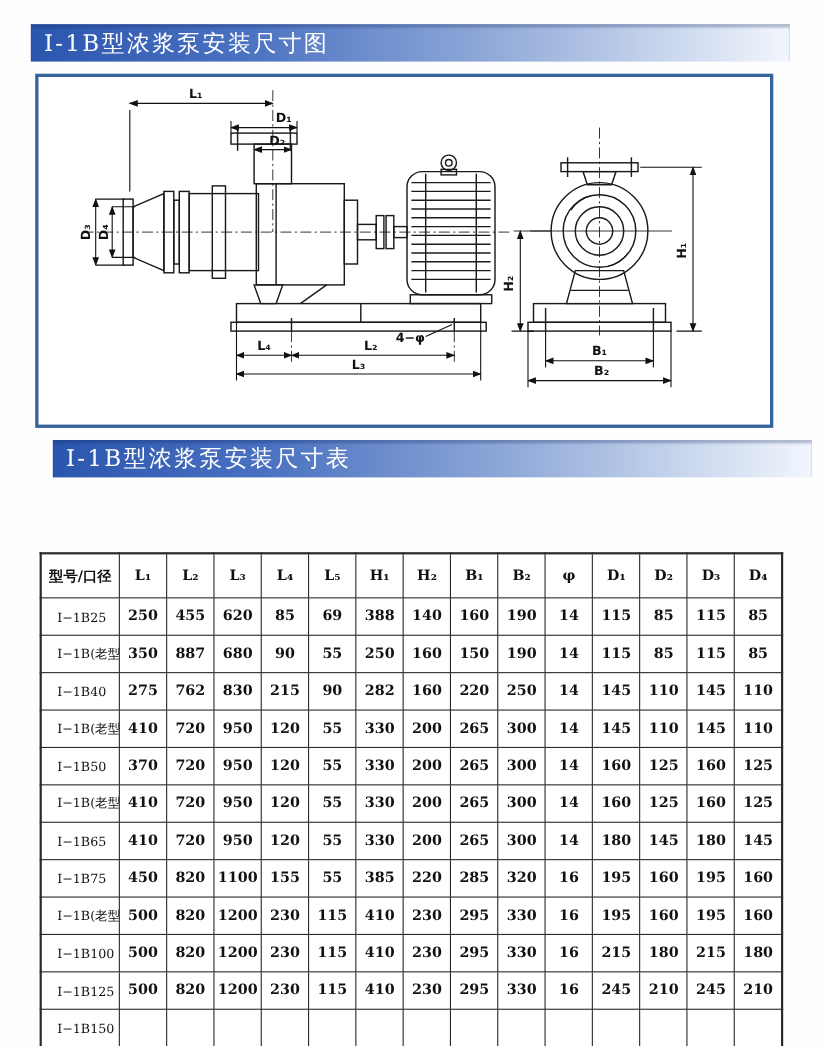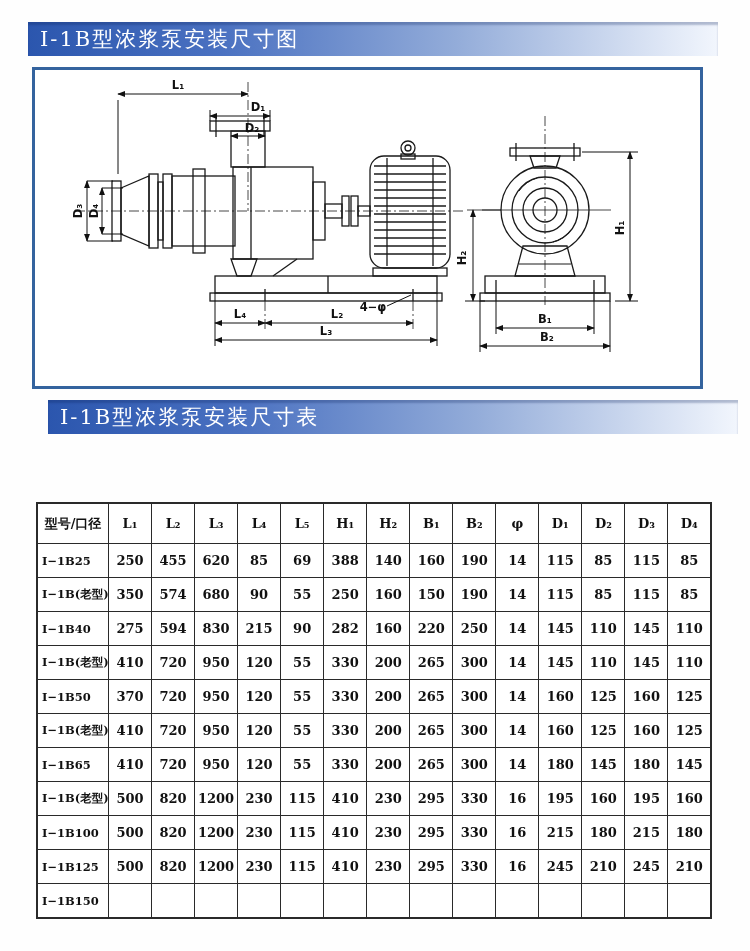--- a/index.html
+++ b/index.html
@@ -13,21 +13,21 @@
         font-family:"DejaVu Serif","Liberation Serif",serif;white-space:nowrap;}
   .band1{top:22px;} .band2{top:400px;margin-left:20px;}
   .diagram-box{position:absolute;left:32px;top:67px;width:665px;height:316px;
         border:3px solid var(--diagram-border,#34639e);background:#fff;}
   .dim-table{position:absolute;left:36px;top:455px;width:676px;border-collapse:collapse;
         border:2px solid var(--table-border,#2a2a2a);table-layout:fixed;background:#fff;margin-top:47px;}
   .dim-table th,.dim-table td{border:1px solid var(--table-border,#2a2a2a);text-align:center;
         color:#111;font-weight:700;font-size:13px;padding:0;height:33px;overflow:hidden;white-space:nowrap;}
   .dim-table thead th{height:39px;font-size:13px;}
   .dim-table th.model-col{width:70px;}
-  .dim-table td.model{font-size:11.5px;text-align:left;padding-left:4px;font-weight:700;}
+  .dim-table td.model{font-size:11.5px;text-align:left;padding-left:14px;font-weight:400;}
   svg text{font-family:"DejaVu Sans","Liberation Sans",sans-serif;font-size:11.5px;font-weight:700;fill:#111;}
 </style>
 </head>
 <body>
 
 <div class="page">
 
   <div class="band band1">
     <span class="band-title">I-1B型浓浆泵安装尺寸图</span>
   </div>
@@ -229,38 +229,38 @@
           <td>190</td>
           <td>14</td>
           <td>115</td>
           <td>85</td>
           <td>115</td>
           <td>85</td>
         </tr>
         <tr>
           <td class="model">I−1B(老型)25</td>
           <td>350</td>
-          <td>574</td>
+          <td>887</td>
           <td>680</td>
           <td>90</td>
           <td>55</td>
           <td>250</td>
           <td>160</td>
           <td>150</td>
           <td>190</td>
           <td>14</td>
           <td>115</td>
           <td>85</td>
           <td>115</td>
           <td>85</td>
         </tr>
         <tr>
           <td class="model">I−1B40</td>
           <td>275</td>
-          <td>594</td>
+          <td>762</td>
           <td>830</td>
           <td>215</td>
           <td>90</td>
           <td>282</td>
           <td>160</td>
           <td>220</td>
           <td>250</td>
           <td>14</td>
           <td>145</td>
           <td>110</td>
@@ -329,20 +329,37 @@
           <td>200</td>
           <td>265</td>
           <td>300</td>
           <td>14</td>
           <td>180</td>
           <td>145</td>
           <td>180</td>
           <td>145</td>
         </tr>
         <tr>
+          <td class="model">I−1B75</td>
+          <td>450</td>
+          <td>820</td>
+          <td>1100</td>
+          <td>155</td>
+          <td>55</td>
+          <td>385</td>
+          <td>220</td>
+          <td>285</td>
+          <td>320</td>
+          <td>16</td>
+          <td>195</td>
+          <td>160</td>
+          <td>195</td>
+          <td>160</td>
+        </tr>
+        <tr>
           <td class="model">I−1B(老型)75</td>
           <td>500</td>
           <td>820</td>
           <td>1200</td>
           <td>230</td>
           <td>115</td>
           <td>410</td>
           <td>230</td>
           <td>295</td>
           <td>330</td>

